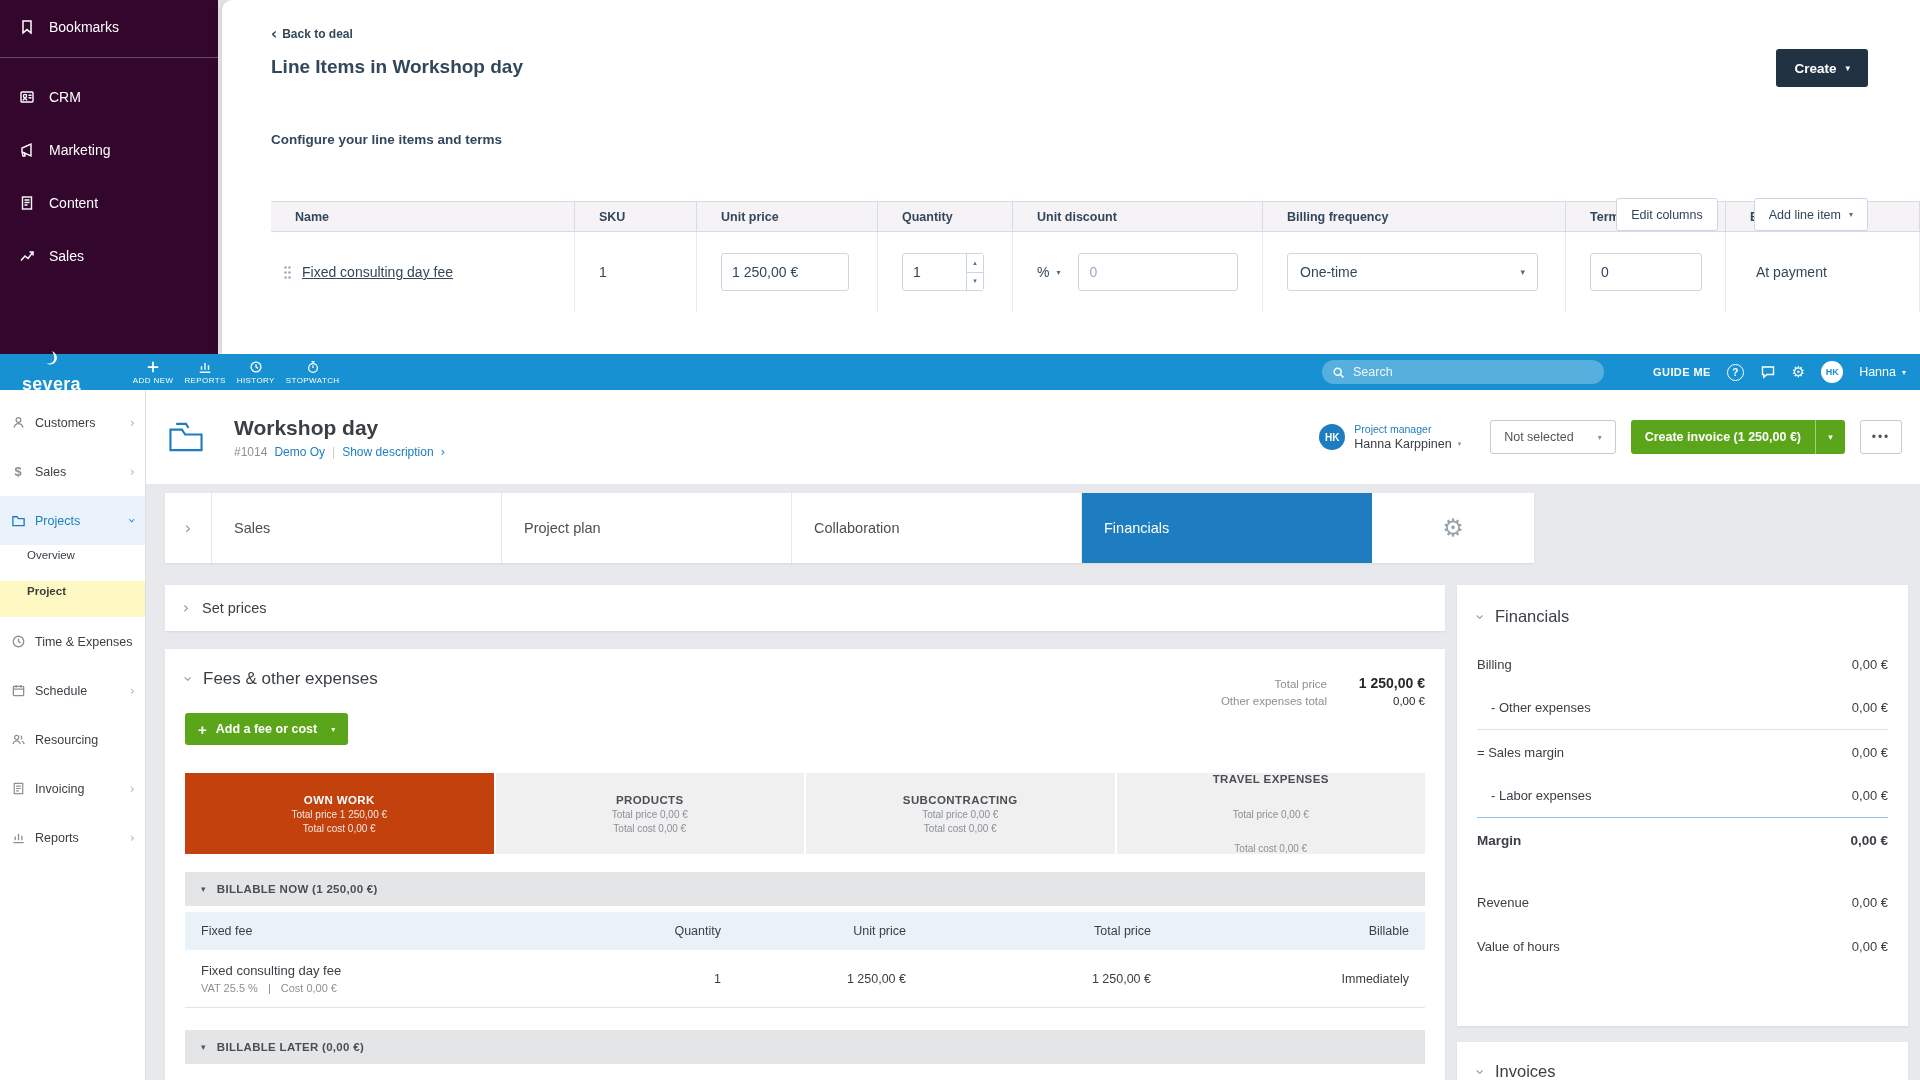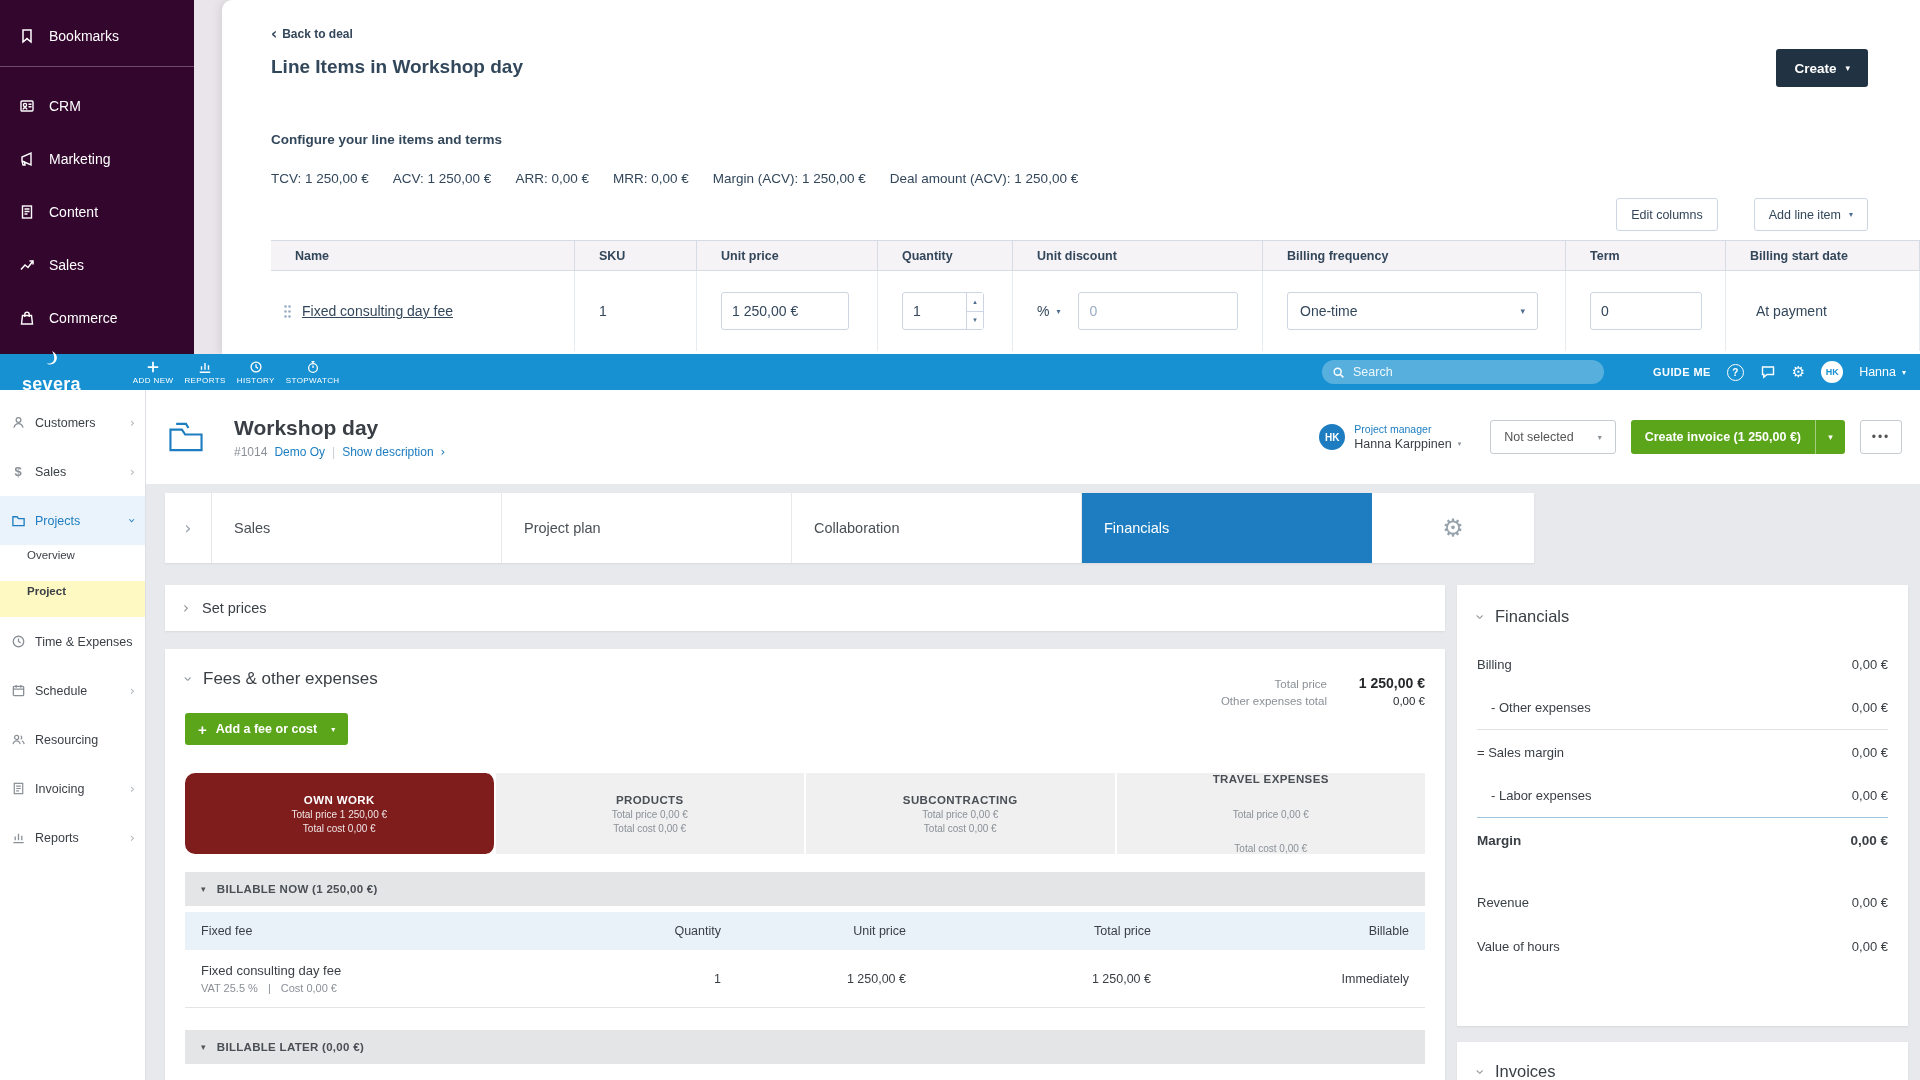--- a/index.html
+++ b/index.html
@@ -5,21 +5,21 @@
   * { margin:0; padding:0; box-sizing:border-box; }
   body { background:#555; font-family:"Liberation Sans", sans-serif; }
   .canvas { position:relative; width:1920px; height:1080px; overflow:hidden; background:#e7e9ec; }
 
   .g { font-family:"DejaVu Sans", sans-serif; }
   .rot90 { display:inline-block; transform:rotate(90deg); }
   svg { display:block; }
 
   
   .hs { position:absolute; top:0; left:0; width:1920px; height:354px; background:#e9e5ea; }
-  .hs-sidebar { position:absolute; top:0; left:0; width:194px; height:354px; background:#33062e; padding-top:14px; color:#fff; }
+  .hs-sidebar { position:absolute; top:0; left:0; width:218px; height:354px; background:#33062e; padding-top:5px; color:#fff; }
   .hs-side-item { height:44px; display:flex; align-items:center; gap:13px; padding:0 18px; font-size:14px; font-weight:500; cursor:pointer; }
   .hs-side-item .ic { width:18px; height:18px; display:flex; align-items:center; justify-content:center; color:#fff; }
   .hs-divider { border-top:1px solid rgba(255,255,255,.28); margin:8px 0 12px 0; }
   .hs-side-group .hs-side-item { height:53px; }
 
   .hs-main { position:absolute; top:0; left:222px; right:0; height:354px; background:#fff; border-radius:10px 0 0 0; box-shadow:-3px 0 8px rgba(0,0,0,.08); padding-left:49px; }
   .hs-back { margin-top:27px; display:inline-flex; align-items:center; gap:5px; font-size:12px; font-weight:700; color:#33475b; cursor:pointer; }
   .hs-back .chev { font-size:15px; line-height:10px; }
   .hs-title { margin-top:13px; font-size:19px; font-weight:700; color:#33475b; }
   .hs-create { position:absolute; top:49px; right:52px; height:38px; background:#213343; color:#fff; border:none; border-radius:3px; font-size:13.5px; font-weight:600; padding:0 18px; display:flex; align-items:center; gap:9px; cursor:pointer; font-family:inherit; }
@@ -123,21 +123,21 @@
   .tot-val { width:84px; text-align:right; color:#26292c; }
   .tot-val.big { font-size:14px; font-weight:700; }
   .addfee-btn { margin-top:24px; display:inline-flex; align-items:center; gap:9px; height:32px; background:#5ba51a; border:none; border-radius:3px; color:#fff; padding:0 13px; font-size:12.5px; font-weight:700; cursor:pointer; font-family:inherit; }
   .addfee-btn .plus { font-size:15px; font-weight:700; }
   .addfee-btn .g { font-size:8px; margin-left:5px; }
   .cat-tabs { margin-top:28px; display:flex; height:81px; }
   .cat { flex:1; display:flex; flex-direction:column; align-items:center; justify-content:center; gap:3px; background:#f0f0f1; border-right:2px solid #fff; cursor:pointer; }
   .cat:last-child { border-right:none;justify-content:space-between; }
   .cat-name { font-size:11.5px; font-weight:700; color:#4a4f55; letter-spacing:.4px; }
   .cat-line { font-size:10px; color:#8a9097; }
-  .cat.active { background:#7f1d1d;border-radius:10px; }
+  .cat.active { background:#c2410c; }
   .cat.active .cat-name { color:#fff; }
   .cat.active .cat-line { color:rgba(255,255,255,.88); }
   .bill-bar { margin-top:18px; height:34px; background:#e4e5e6; display:flex; align-items:center; gap:11px; padding:0 16px; font-size:11.5px; font-weight:700; color:#4a4f55; letter-spacing:.3px; cursor:pointer; }
   .bill-bar .g { font-size:9px; color:#555; }
   .bill-bar.later { margin-top:22px; }
   .ft-head { margin-top:6px; display:grid; grid-template-columns:1fr 150px 185px 245px 258px; background:#e9f2f9; height:38px; align-items:center; padding:0 16px; font-size:12.5px; color:#3a3f45; }
   .ft-head .r, .ft-row .r { text-align:right; }
   .ft-row { display:grid; grid-template-columns:1fr 150px 185px 245px 258px; padding:0 16px; height:58px; align-items:center; border-bottom:1px solid #e2e4e6; font-size:12.5px; color:#3a3f45; cursor:pointer; }
   .ft-name-title { font-size:13px; }
   .ft-meta { margin-top:4px; font-size:11px; color:#8a9097; display:flex; gap:10px; }
@@ -199,53 +199,36 @@
         </div>
         <div class="hs-side-item">
           <span class="ic">
             <svg width="16" height="16" viewBox="0 0 16 16" fill="none" stroke="currentColor" stroke-width="1.5">
                 <path d="M2 12.5L6 8l3 2.5L14 4"></path>
                 <path d="M10.5 4H14v3.5"></path>
               </svg>
           </span>
           <span>Sales</span>
         </div>
-        <div class="hs-side-item">
-          <span class="ic">
-            <svg width="16" height="16" viewBox="0 0 16 16" fill="none" stroke="currentColor" stroke-width="1.4">
-                <path d="M3.5 5.5h9l1 8.5h-11z"></path>
-                <path d="M5.8 7V4.3a2.2 2.2 0 014.4 0V7"></path>
-              </svg>
-          </span>
-          <span>Commerce</span>
-        </div>
       </div>
     </aside>
 
     <div class="hs-main">
       <div class="hs-back">
         <span class="chev g">‹</span>
         <span>Back to deal</span>
       </div>
       <div class="hs-title">Line Items in Workshop day</div>
       <button class="hs-create">
         <span>Create</span>
         <span class="g">▾</span>
       </button>
 
       <div class="hs-configure">Configure your line items and terms</div>
 
-      <div class="hs-stats">
-        <span>TCV: 1 250,00 €</span>
-        <span>ACV: 1 250,00 €</span>
-        <span>ARR: 0,00 €</span>
-        <span>MRR: 0,00 €</span>
-        <span>Margin (ACV): 1 250,00 €</span>
-        <span>Deal amount (ACV): 1 250,00 €</span>
-      </div>
 
       <div class="hs-actions">
         <button class="hs-btn">
           <span>Edit columns</span>
         </button>
         <button class="hs-btn">
           <span>Add line item</span>
           <span class="g">▾</span>
         </button>
       </div>

